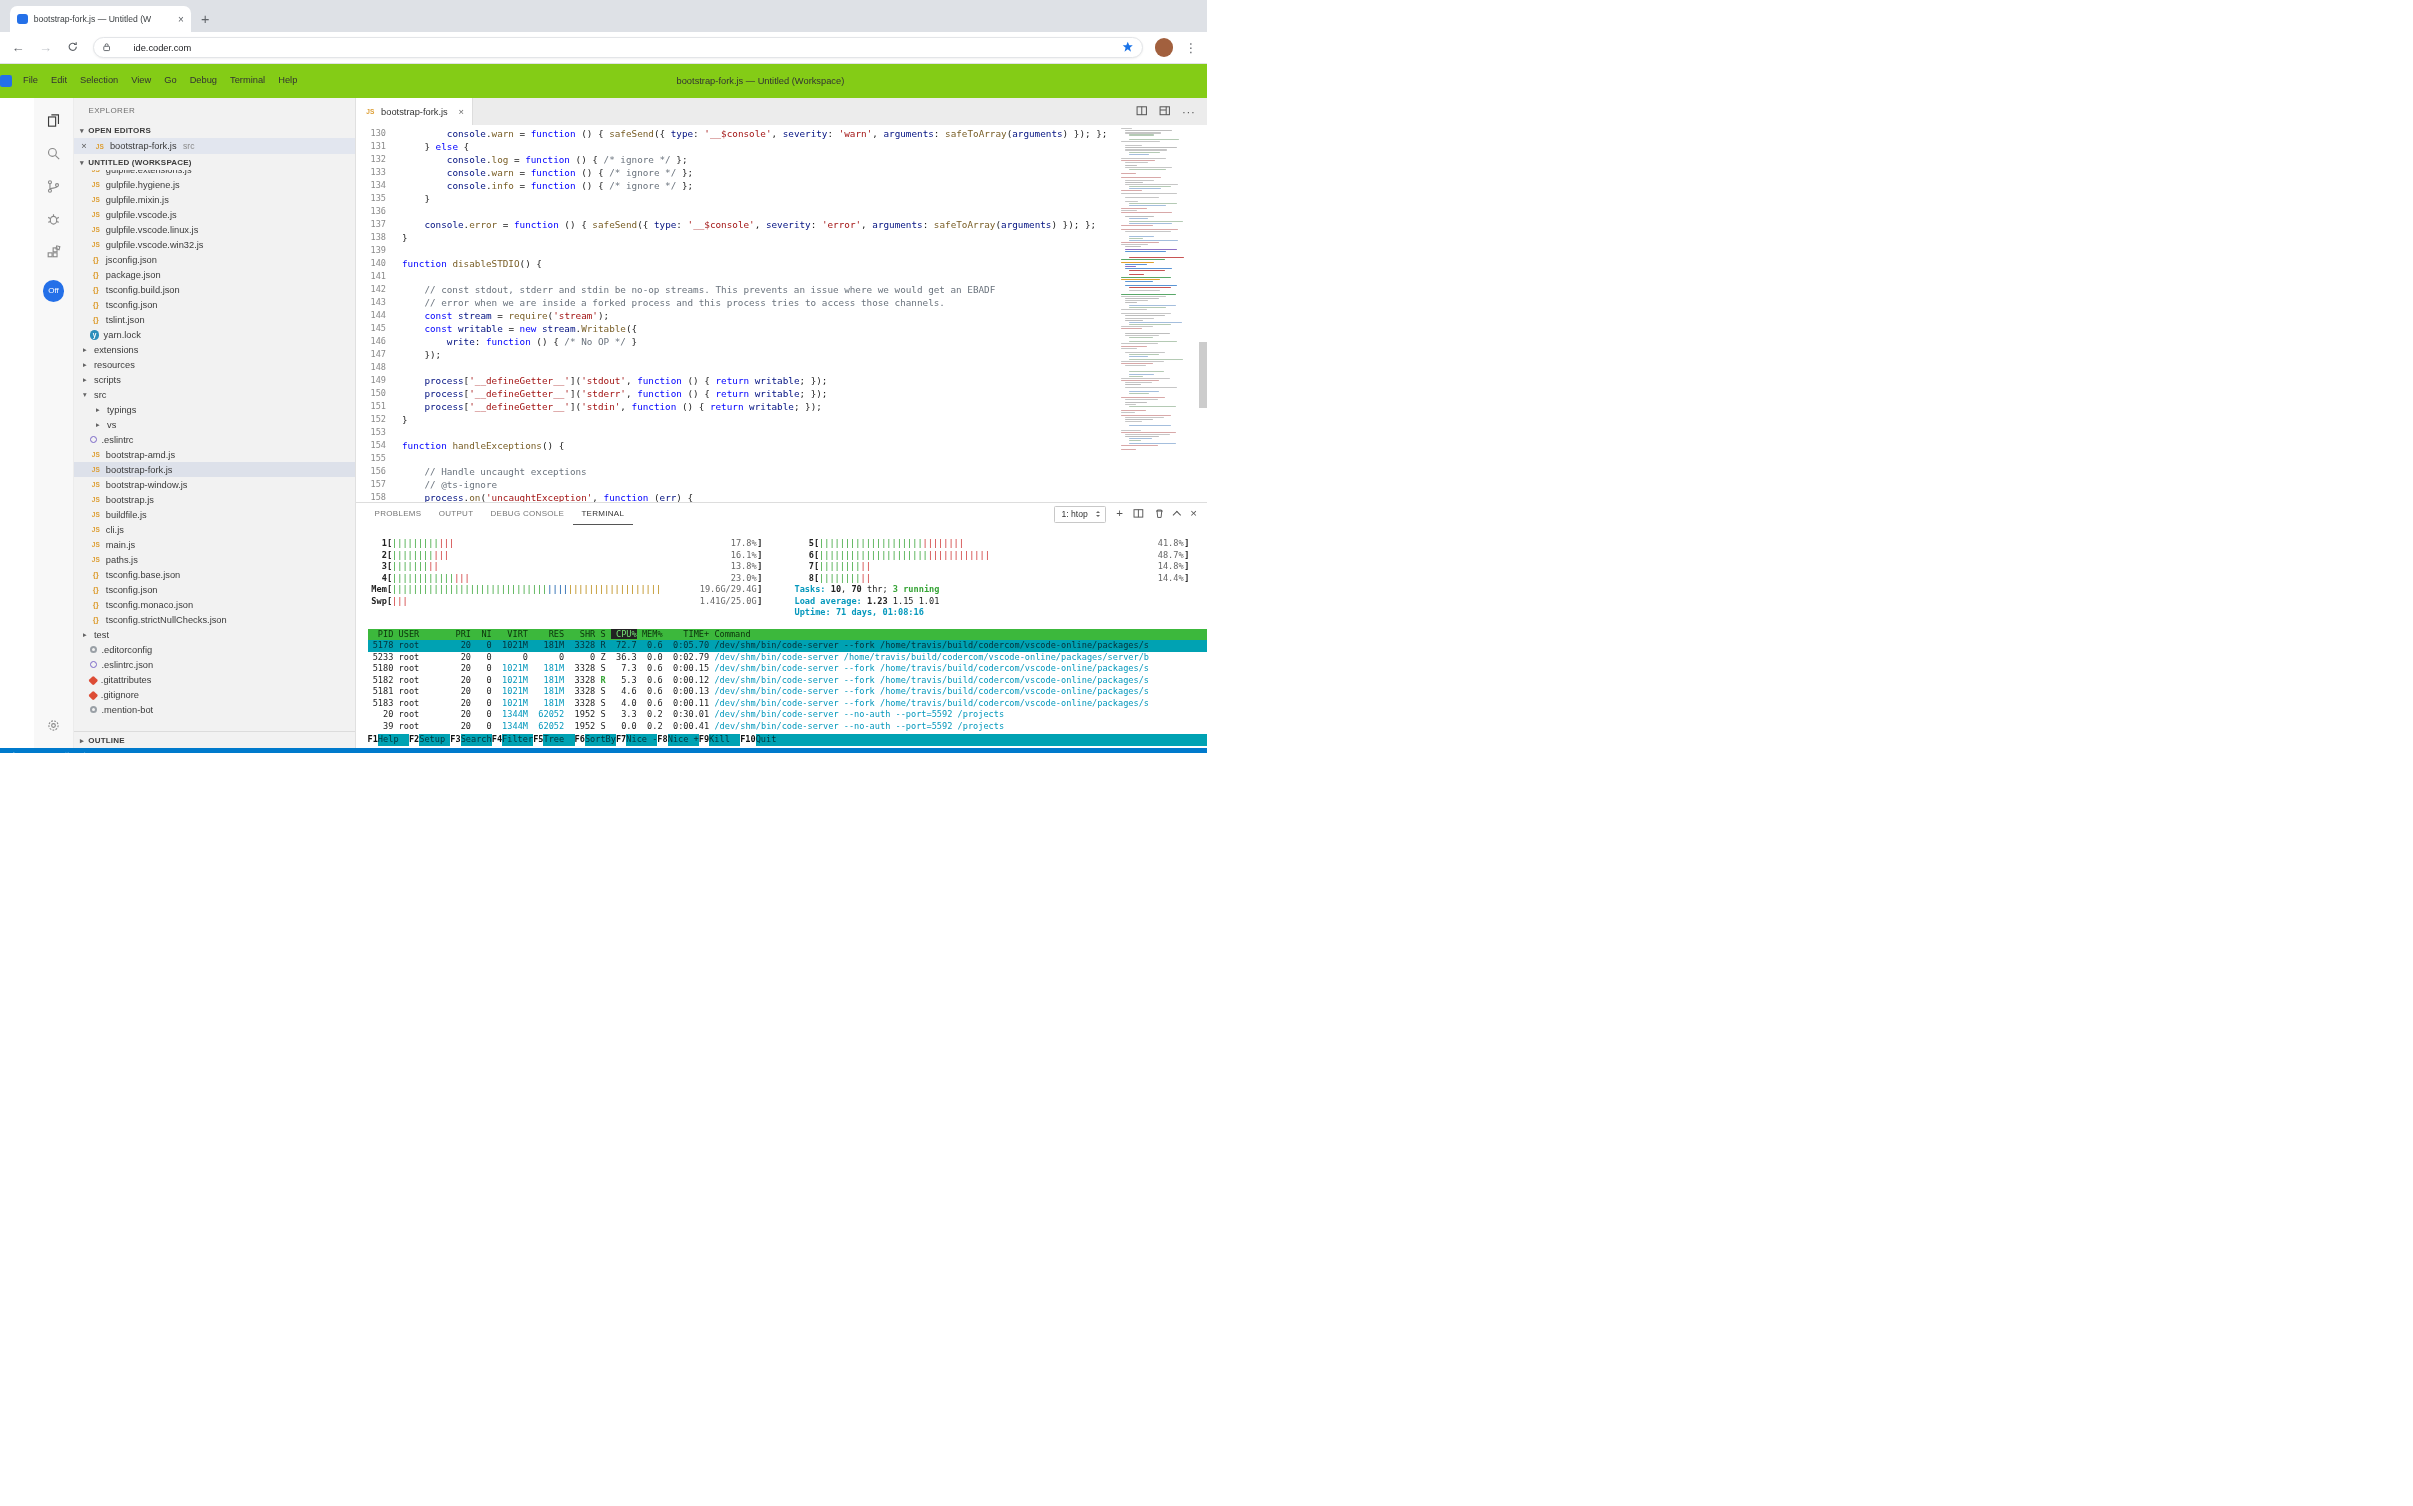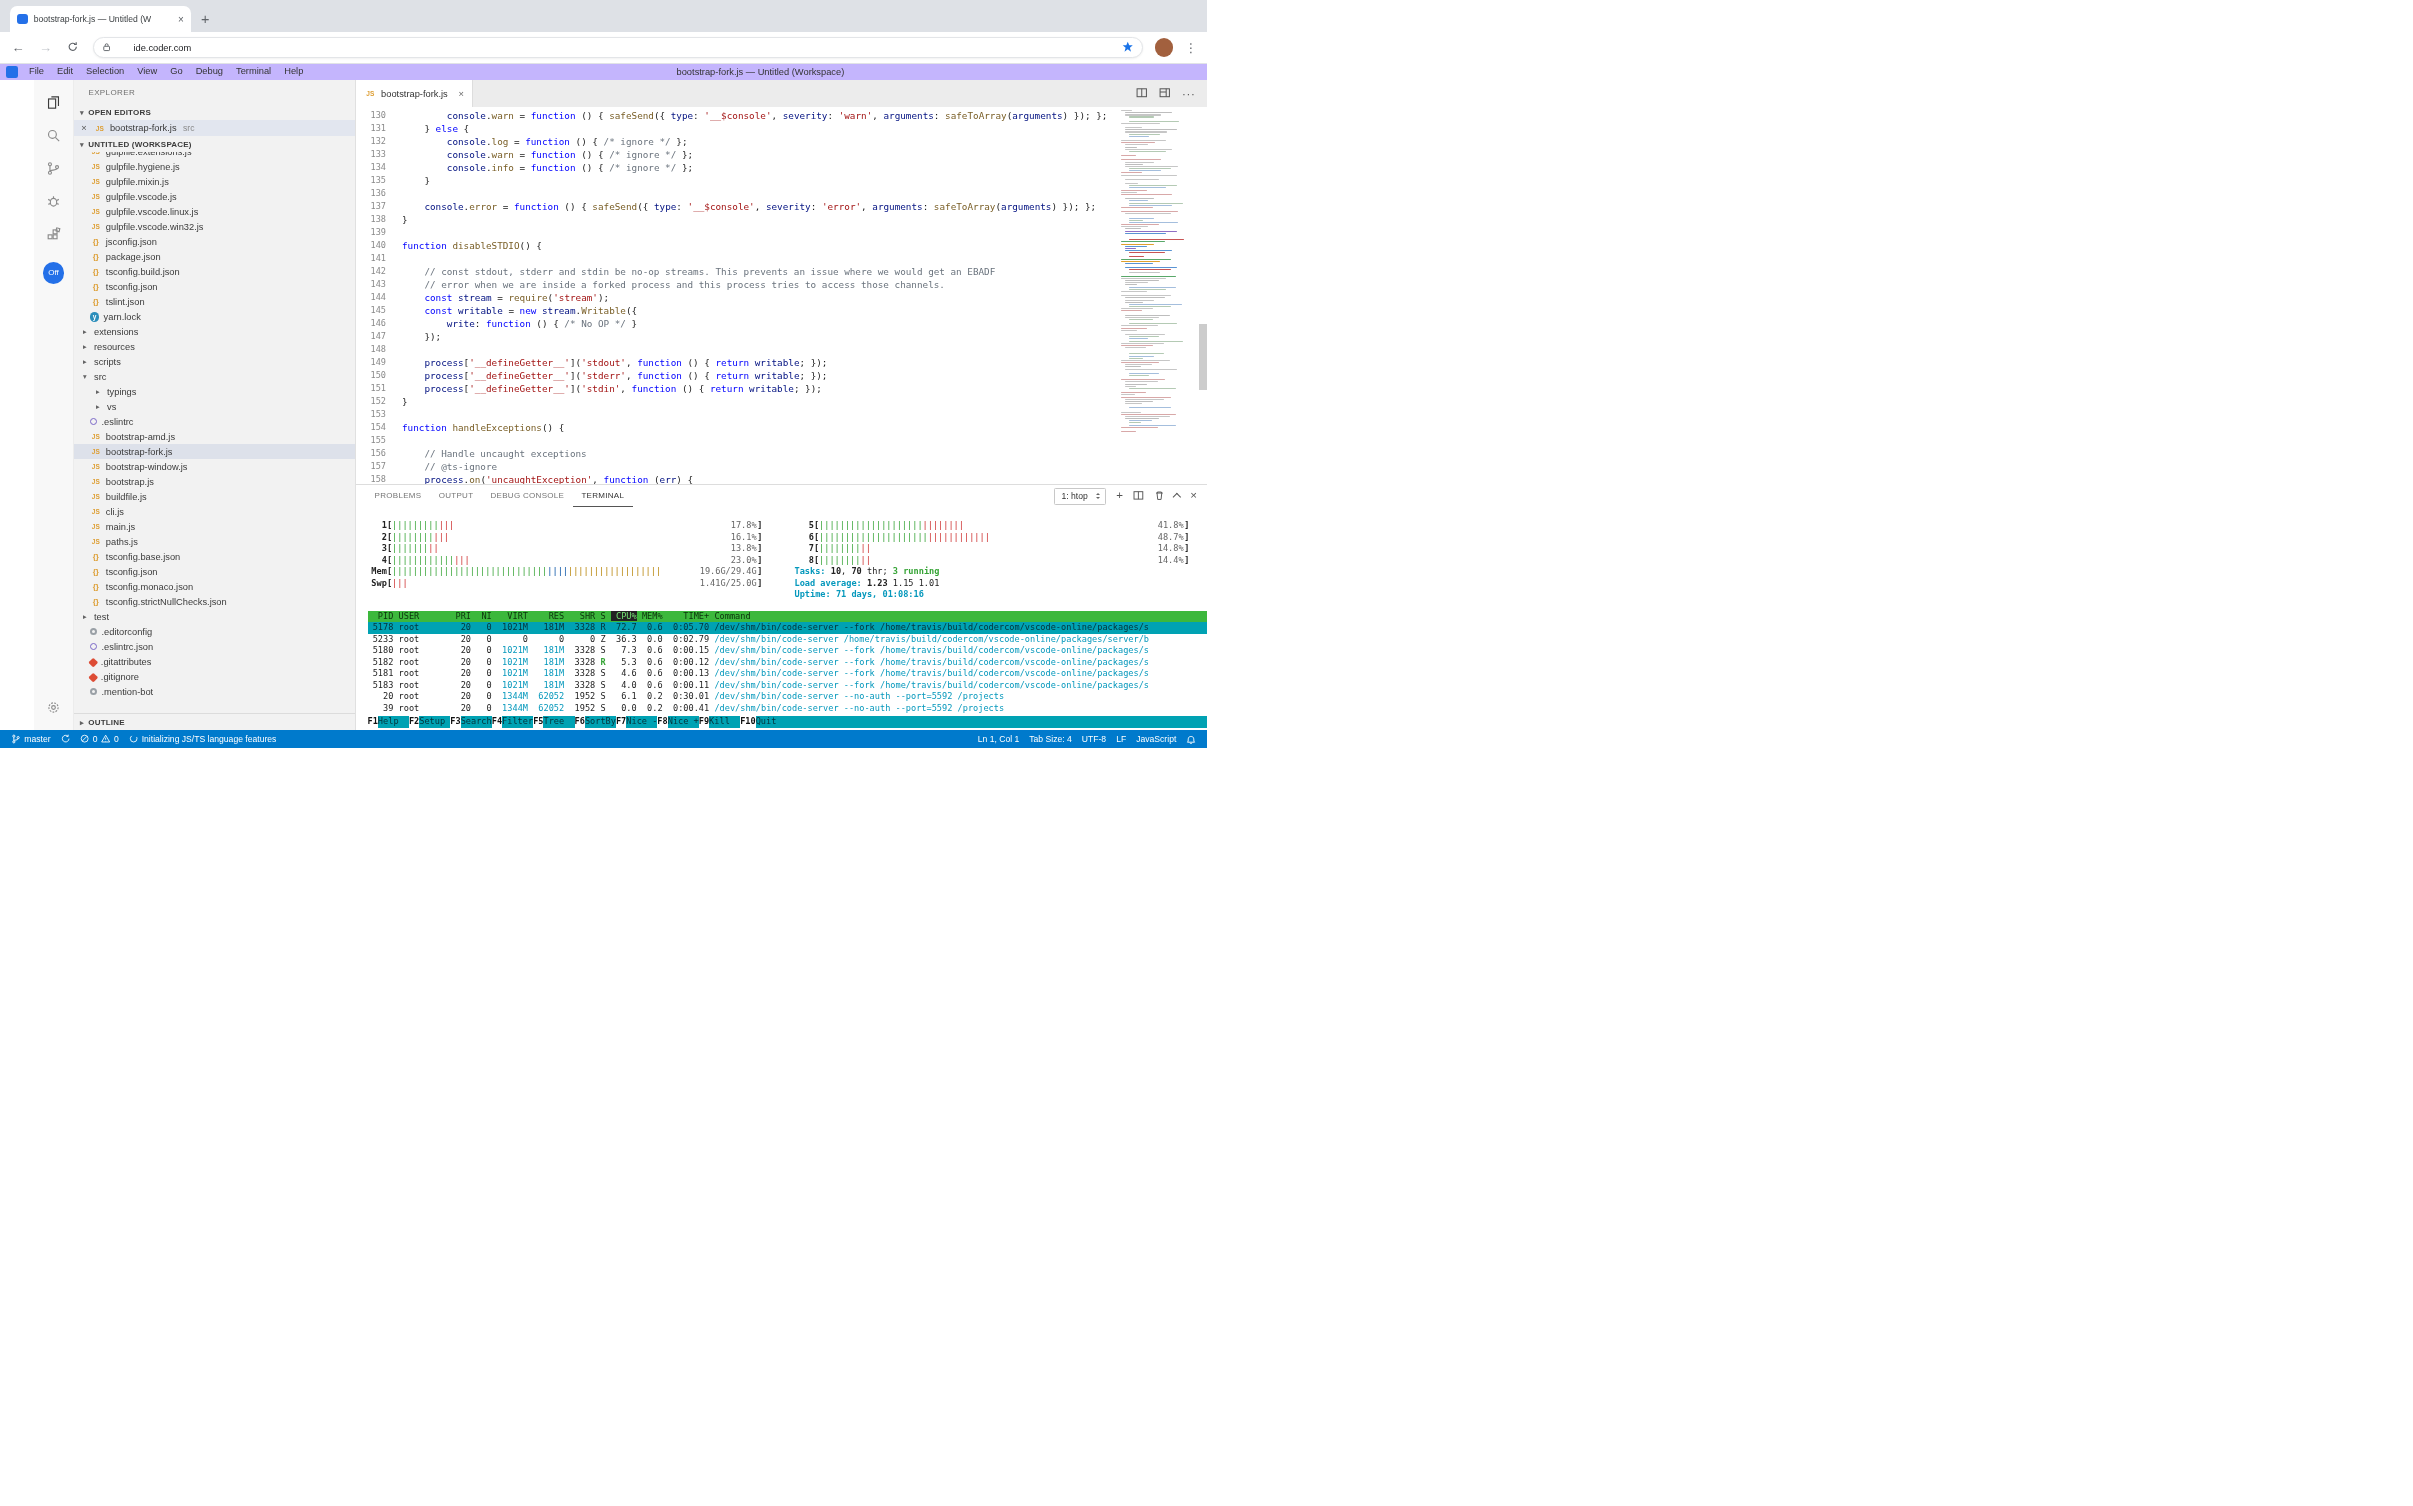--- a/index.html
+++ b/index.html
@@ -16,21 +16,21 @@
   #toolbar { height:32px; background:#fff; display:flex; align-items:center; padding:0 10px; gap:11.5px; border-bottom:0.7px solid #e1e3e6; }
   .nav-ic { color:#5f6368; font-size:13px; width:16px; text-align:center; }
   .nav-ic.disabled { color:#c0c4c9; }
   #omnibox { flex:1; height:21.6px; border:0.7px solid #e3e5e8; background:#fff; border-radius:10.8px; display:flex; align-items:center; padding:0 8.6px; gap:22px; box-shadow:0 0.7px 2.2px rgba(0,0,0,.07); }
   .url { font-size:9.3px; color:#202124; }
   .omni-spacer { flex:1; }
   .avatar { width:18.7px; height:18.7px; border-radius:50%; background:#a2603e; flex:none; }
   .kebab { color:#5f6368; font-size:12.2px; }
 
   
-  #titlebar { height:16px; background:#c4b5fd; display:flex; align-items:center; position:relative; padding-left:6px; }
+  #titlebar { height:34px; background:#84cc16; display:flex; align-items:center; position:relative; padding-left:0; }
   .app-logo { width:12.2px; height:12.2px; border-radius:2.2px; background:#2470e8; margin-right:4.3px; flex:none; }
   .menu-item { font-size:9.3px; color:#333; padding:0 6.5px; line-height:21.6px; }
   .window-title { position:absolute; left:63%; transform:translateX(-50%); font-size:9.3px; color:#333; white-space:nowrap; }
 
   
   #workbench { display:flex; height:650px; }
 
   #activitybar { width:40px; background:#f8f8f8; display:flex; flex-direction:column; align-items:center; padding-top:5.7px; border-right:0.7px solid #ececec;margin-left:34px; }
   .ab-item { width:40px; height:33px; display:flex; align-items:center; justify-content:center; }
   .ab-item svg { stroke:#8a8a8a; fill:none; stroke-width:1.6; }
@@ -800,21 +800,21 @@
             </div>
         </div>
         <div id="htable">
             <div class="ht-header"><span>  PID</span> <span>USER      </span> <span>PRI</span> <span> NI</span> <span>  VIRT</span> <span>   RES</span> <span>  SHR</span> <span>S</span> <span class="sel"> CPU%</span> <span>MEM%</span> <span>   TIME+</span> <span>Command</span></div>
             <div class="ht-row cursor"><span> 5178</span> <span>root      </span> <span> 20</span> <span>  0</span> <span class="c"> 1021M</span> <span class="c">  181M</span> <span> 3328</span> <span class="g">R</span> <span> 72.7</span> <span> 0.6</span> <span> 0:05.70</span> <span class="c">/dev/shm/bin/code-server --fork /home/travis/build/codercom/vscode-online/packages/s</span></div>
             <div class="ht-row"><span> 5233</span> <span>root      </span> <span> 20</span> <span>  0</span> <span>     0</span> <span>     0</span> <span>    0</span> <span>Z</span> <span> 36.3</span> <span> 0.0</span> <span> 0:02.79</span> <span class="c">/dev/shm/bin/code-server /home/travis/build/codercom/vscode-online/packages/server/b</span></div>
             <div class="ht-row"><span> 5180</span> <span>root      </span> <span> 20</span> <span>  0</span> <span class="c"> 1021M</span> <span class="c">  181M</span> <span> 3328</span> <span>S</span> <span>  7.3</span> <span> 0.6</span> <span> 0:00.15</span> <span class="c">/dev/shm/bin/code-server --fork /home/travis/build/codercom/vscode-online/packages/s</span></div>
             <div class="ht-row"><span> 5182</span> <span>root      </span> <span> 20</span> <span>  0</span> <span class="c"> 1021M</span> <span class="c">  181M</span> <span> 3328</span> <span class="g">R</span> <span>  5.3</span> <span> 0.6</span> <span> 0:00.12</span> <span class="c">/dev/shm/bin/code-server --fork /home/travis/build/codercom/vscode-online/packages/s</span></div>
             <div class="ht-row"><span> 5181</span> <span>root      </span> <span> 20</span> <span>  0</span> <span class="c"> 1021M</span> <span class="c">  181M</span> <span> 3328</span> <span>S</span> <span>  4.6</span> <span> 0.6</span> <span> 0:00.13</span> <span class="c">/dev/shm/bin/code-server --fork /home/travis/build/codercom/vscode-online/packages/s</span></div>
             <div class="ht-row"><span> 5183</span> <span>root      </span> <span> 20</span> <span>  0</span> <span class="c"> 1021M</span> <span class="c">  181M</span> <span> 3328</span> <span>S</span> <span>  4.0</span> <span> 0.6</span> <span> 0:00.11</span> <span class="c">/dev/shm/bin/code-server --fork /home/travis/build/codercom/vscode-online/packages/s</span></div>
-            <div class="ht-row"><span>   20</span> <span>root      </span> <span> 20</span> <span>  0</span> <span class="c"> 1344M</span> <span class="c"> 62052</span> <span> 1952</span> <span>S</span> <span>  6.1</span> <span> 0.2</span> <span> 0:30.01</span> <span class="c">/dev/shm/bin/code-server --no-auth --port=5592 /projects</span></div>
+            <div class="ht-row"><span>   20</span> <span>root      </span> <span> 20</span> <span>  0</span> <span class="c"> 1344M</span> <span class="c"> 62052</span> <span> 1952</span> <span>S</span> <span>  3.3</span> <span> 0.2</span> <span> 0:30.01</span> <span class="c">/dev/shm/bin/code-server --no-auth --port=5592 /projects</span></div>
             <div class="ht-row"><span>   39</span> <span>root      </span> <span> 20</span> <span>  0</span> <span class="c"> 1344M</span> <span class="c"> 62052</span> <span> 1952</span> <span>S</span> <span>  0.0</span> <span> 0.2</span> <span> 0:00.41</span> <span class="c">/dev/shm/bin/code-server --no-auth --port=5592 /projects</span></div>
           </div>
         <div id="fkeys"><span class="fk">F1</span><span class="fa">Help  </span><span class="fk">F2</span><span class="fa">Setup </span><span class="fk">F3</span><span class="fa">Search</span><span class="fk">F4</span><span class="fa">Filter</span><span class="fk">F5</span><span class="fa">Tree  </span><span class="fk">F6</span><span class="fa">SortBy</span><span class="fk">F7</span><span class="fa">Nice -</span><span class="fk">F8</span><span class="fa">Nice +</span><span class="fk">F9</span><span class="fa">Kill  </span><span class="fk">F10</span><span class="fa">Quit  </span><span class="ffill"></span></div>
       </div>
     </div>
   </div>
 </div>
 
 <div id="statusbar">
   <span class="sb-item">

